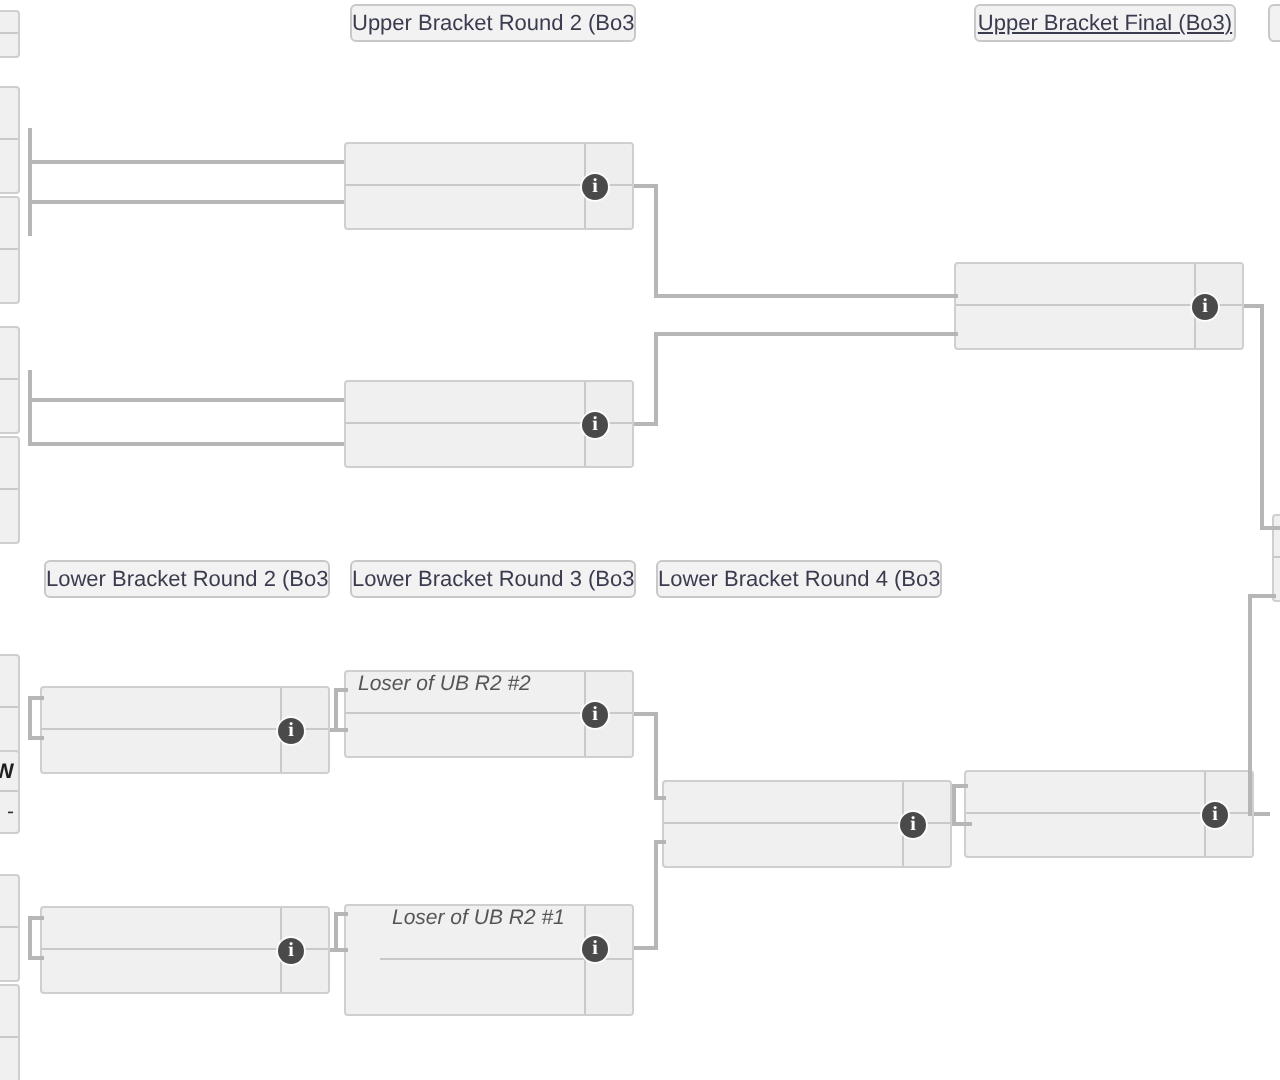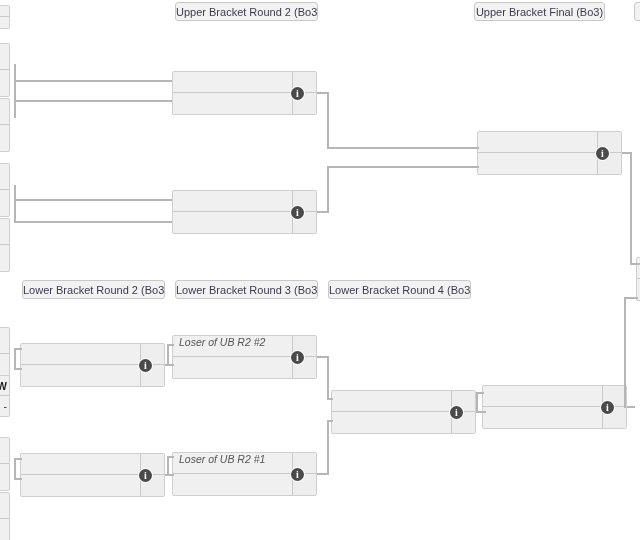--- a/index.html
+++ b/index.html
@@ -189,21 +189,21 @@
   <div class="stub" style="left:-22px; top:437px; width:32px; height:54px;">
     <div class="srow top"></div>
     <div class="srow"></div>
   </div>
   <div class="stub" style="left:-22px; top:492px; width:32px; height:54px;">
     <div class="srow top"></div>
     <div class="srow"></div>
   </div>
 
   <div class="round-header" style="left:175px; top:2px; width:143px;">Upper Bracket Round 2 (Bo3)</div>
-  <div class="round-header" style="left:474px; top:2px; width:131px;">Upper Bracket Final (Bo3)</div>
+  <div class="round-header" style="left:487px; top:2px; width:131px;text-decoration:underline;">Upper Bracket Final (Bo3)</div>
   <div class="round-header" style="left:634px; top:2px; width:120px;"></div>
 
   <div class="line-v" style="left:14px; top:64px; height:38px;"></div>
   <div class="line-h" style="left:14px; top:80px; width:158px;"></div>
   <div class="line-v" style="left:14px; top:100px; height:18px;"></div>
   <div class="line-h" style="left:14px; top:100px; width:158px;"></div>
 
   <div class="match" style="left:172px; top:71px; width:145px; height:44px;">
     <div class="opp top">
       <span class="team-name"></span>
@@ -310,21 +310,21 @@
       <span class="team-name"></span>
       <span class="score-cell"></span>
     </div>
     <div class="info-icon" style="left:118px; top:15px;">i</div>
   </div>
 
   <div class="line-h" style="left:165px; top:474px; width:9px;"></div>
   <div class="line-v" style="left:167px; top:456px; height:20px;"></div>
   <div class="line-h" style="left:167px; top:456px; width:7px;"></div>
 
-  <div class="match" style="left:172px; top:452px; width:145px; height:44px;">
+  <div class="match" style="left:172px; top:452px; width:145px; height:56px;padding-left:17px;">
     <div class="opp top">
       <span class="team-name">Loser of UB R2 #1</span>
       <span class="score-cell"></span>
     </div>
     <div class="opp">
       <span class="team-name"></span>
       <span class="score-cell"></span>
     </div>
     <div class="info-icon" style="left:118px; top:15px;">i</div>
   </div>

